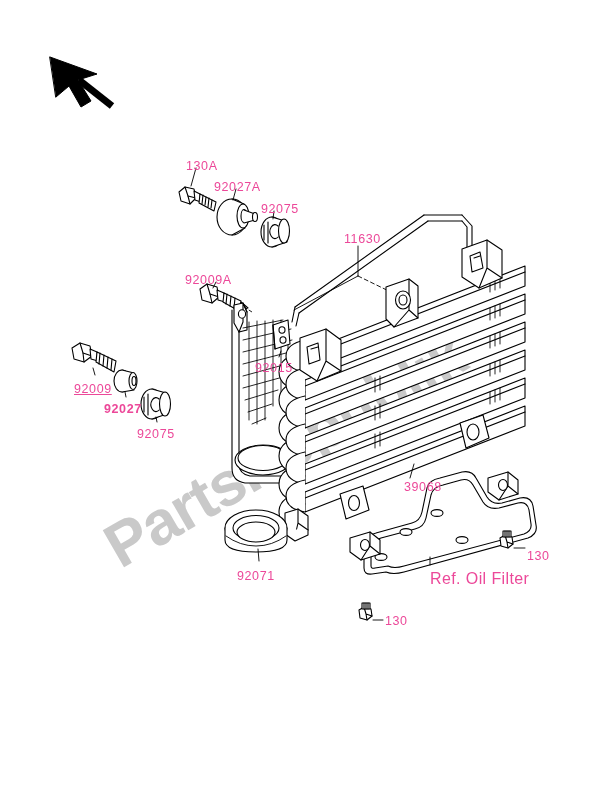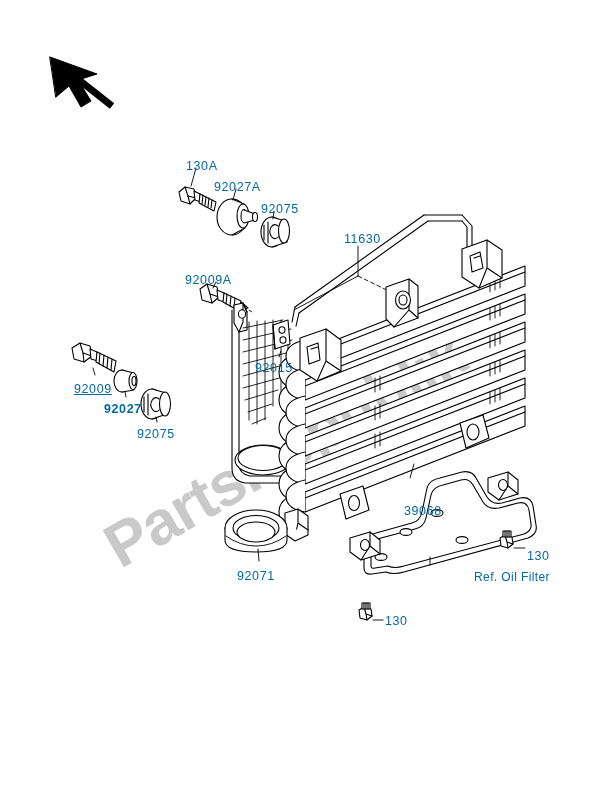--- a/index.html
+++ b/index.html
@@ -7,28 +7,27 @@
     width:600px;height:785px;position:relative;overflow:hidden;
     font-family:"Liberation Sans", sans-serif;
     -webkit-font-smoothing:antialiased;
   }
   #stage{position:absolute;inset:0;width:600px;height:785px;}
   .lbl{
     position:absolute;
     font-family:"Liberation Sans", sans-serif;
     font-size:12.5px;
     letter-spacing:0.6px;
-    color:#0369a1;
+    color:#ec4899;
     white-space:nowrap;
     line-height:1;
   }
   .lbl.ref{
-    font-size:12px;
+    font-size:16px;
     letter-spacing:0.4px;
-    margin-left:44px;
   }
   svg{position:absolute;left:0;top:0;}
   .wm{
     position:absolute;
     color:#c9c9c9;
     font-family:"Liberation Sans", sans-serif;
     font-weight:bold;
     font-size:62px;
     letter-spacing:-1px;
     white-space:nowrap;
@@ -313,19 +312,19 @@
 
   <div class="lbl" style="left:186px;top:160px;">130A</div>
   <div class="lbl" style="left:214px;top:181px;">92027A</div>
   <div class="lbl" style="left:261px;top:203px;">92075</div>
   <div class="lbl" style="left:344px;top:233px;">11630</div>
   <div class="lbl" style="left:185px;top:274px;">92009A</div>
   <div class="lbl" style="left:255px;top:362px;">92015</div>
   <div class="lbl" style="left:74px;top:383px;text-decoration:underline;">92009</div>
   <div class="lbl" style="left:104px;top:403px;font-weight:bold;">92027</div>
   <div class="lbl" style="left:137px;top:428px;">92075</div>
-  <div class="lbl" style="left:404px;top:481px;margin-top:24px;">39068</div>
+  <div class="lbl" style="left:404px;top:481px;">39068</div>
   <div class="lbl" style="left:527px;top:550px;">130</div>
   <div class="lbl" style="left:237px;top:570px;">92071</div>
   <div class="lbl ref" style="left:430px;top:571px;">Ref. Oil Filter</div>
   <div class="lbl" style="left:385px;top:615px;">130</div>
 
 </div>
 
 </body></html>

